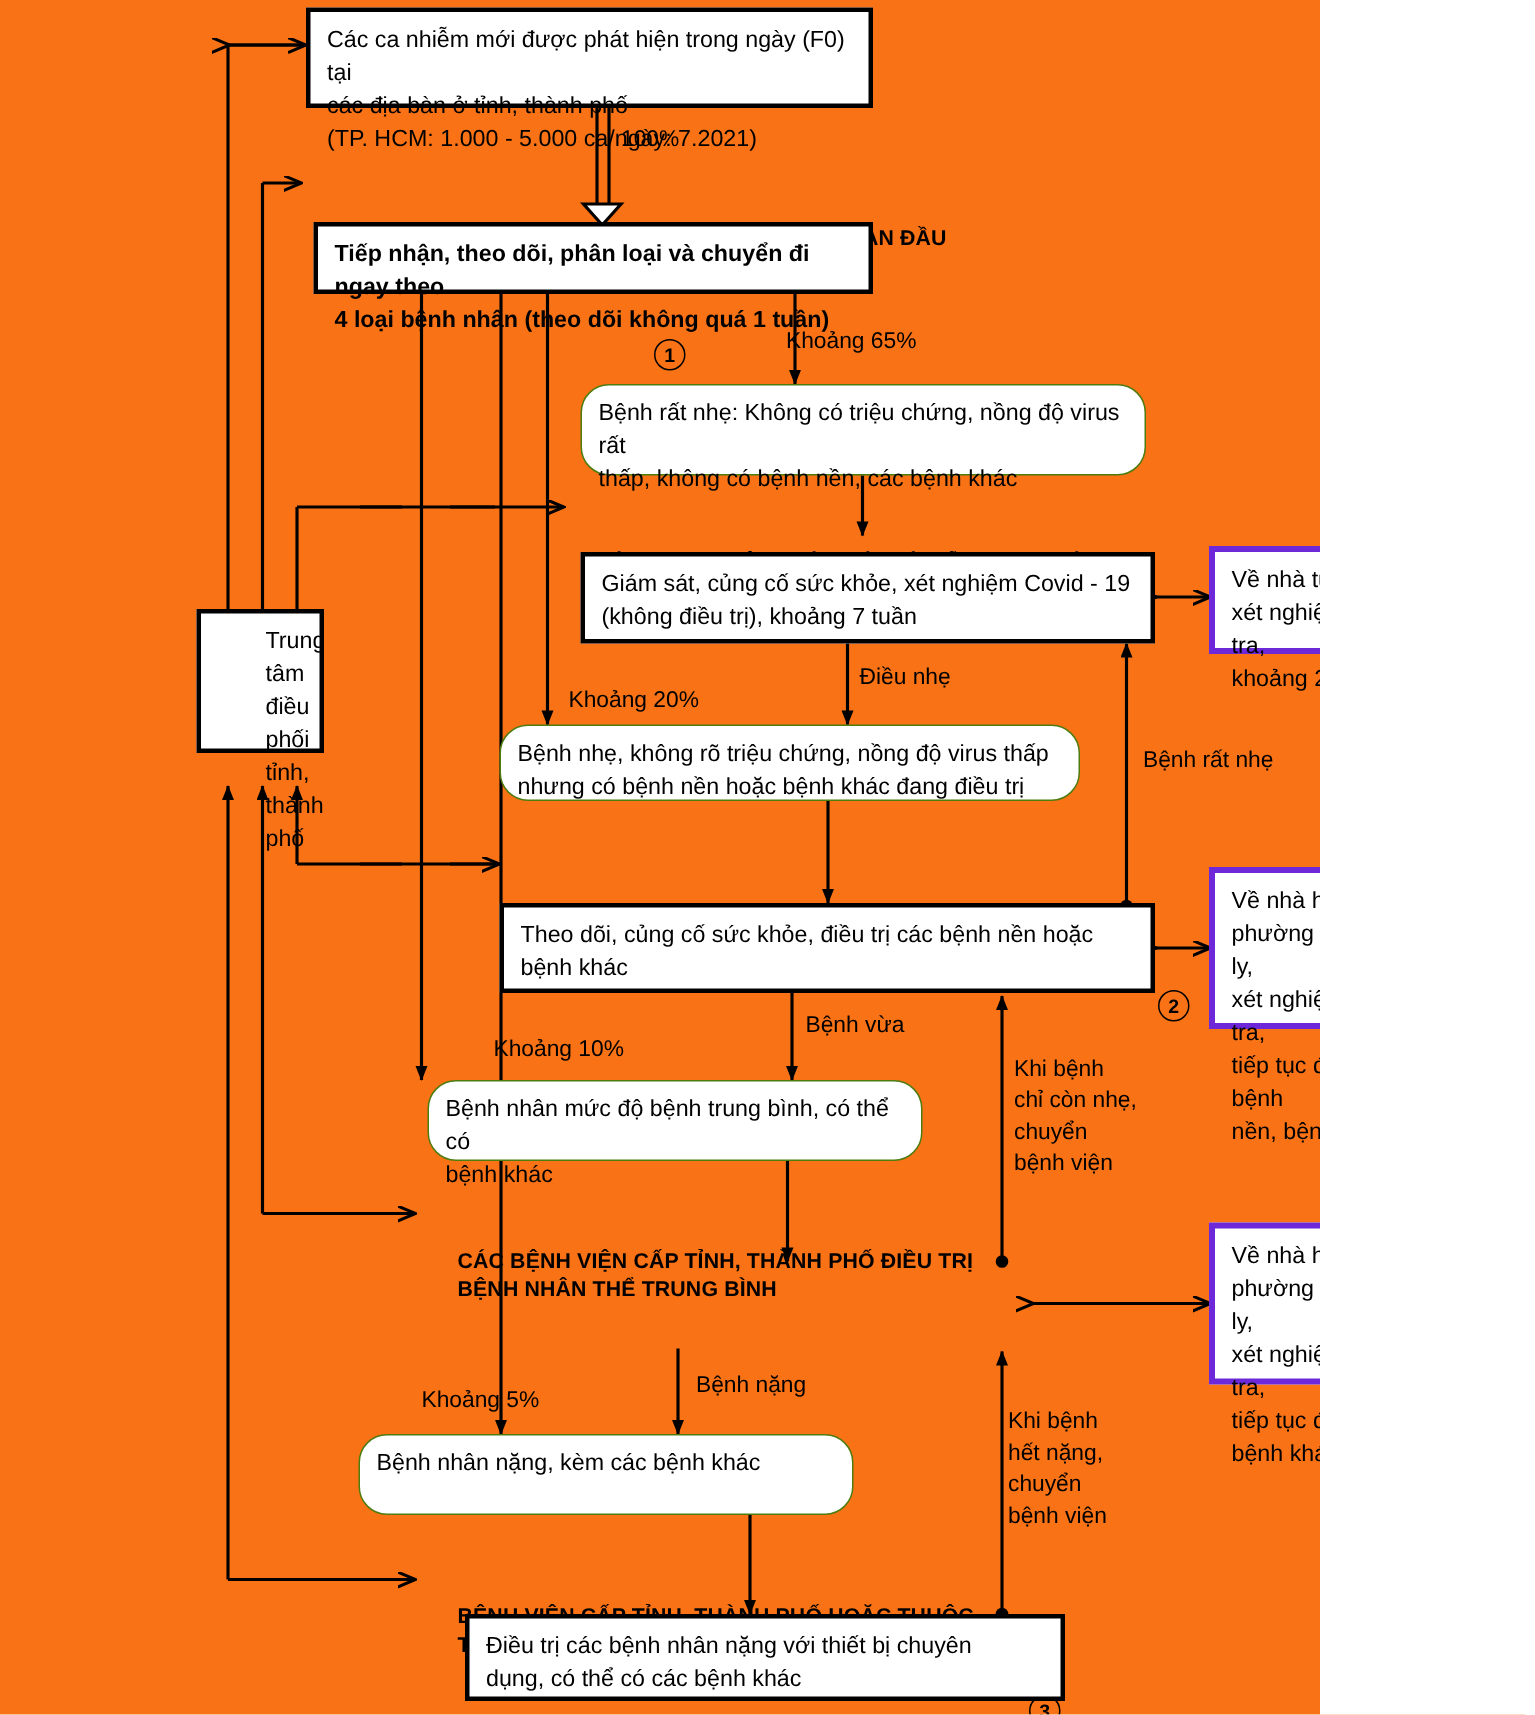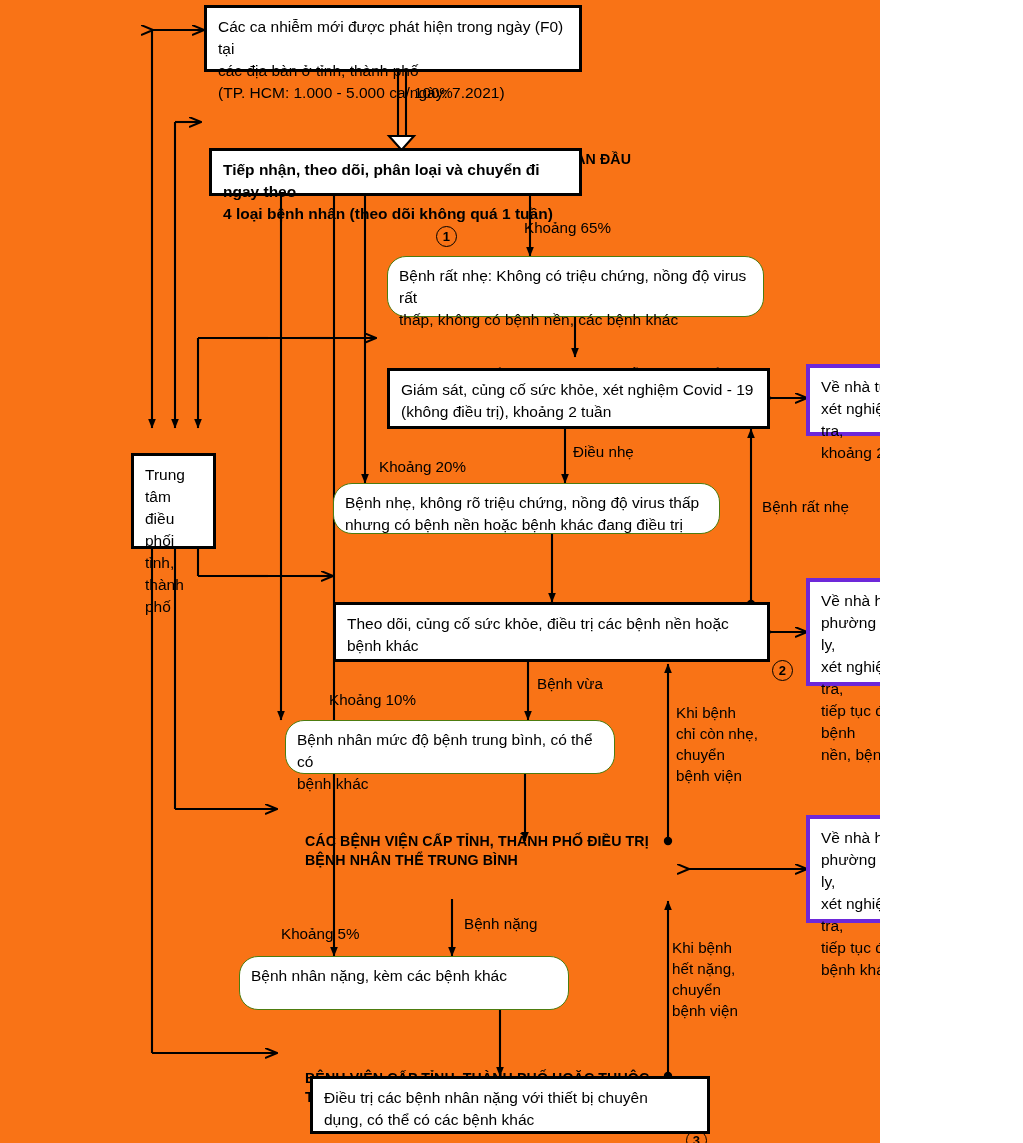--- a/index.html
+++ b/index.html
@@ -114,21 +114,21 @@
       <path d="M300,576 L330,576"></path>
     </g>
   </svg>
 
   <div class="box thick" style="left:204px;top:5px;width:378px;height:67px;">
     <div class="txt">Các ca nhiễm mới được phát hiện trong ngày (F0) tại
 các địa bàn ở tỉnh, thành phố
 (TP. HCM: 1.000 - 5.000 ca/ngày: 7.2021)</div>
   </div>
 
-  <div class="box thick" style="left:131px;top:453px;width:85px;height:96px;">
+  <div class="box thick" style="left:131px;top:406px;width:85px;height:96px;padding-left:32px;">
     <div class="txt">Trung tâm
 điều phối
 tỉnh, thành
 phố</div>
   </div>
 
   <div class="stagehead" style="left:228px;top:113px;width:560px;">
     <span class="num" style="left:208px;top:113px;">1</span>
     <span>CÁC BỆNH VIỆN CẤP        QUẬN, HUYỆN TIẾP NHẬN BAN ĐẦU</span>
   </div>
@@ -144,21 +144,21 @@
   </div>
 
   <div class="stagehead" style="left:396px;top:330px;width:460px;">
     <span class="num" style="left:376px;top:330px;">2</span>
     <span>CÁC TRUNG TÂM GIÁM SÁT      VÀ HỖ TRỢ NGƯỜI
    NHIỄM Ở CÁC QUẬN, HUYỆN</span>
   </div>
 
   <div class="box thick" style="left:387px;top:368px;width:383px;height:61px;">
     <div class="txt">Giám sát, củng cố sức khỏe, xét nghiệm Covid - 19
-(không điều trị), khoảng 2 tuần</div>
+(không điều trị), khoảng 7 tuần</div>
   </div>
 
   <div class="box thin" style="left:806px;top:364px;width:162px;height:72px;">
     <div class="txt">Về nhà tự cách ly,
 xét nghiệm kiểm tra,
 khoảng 2 - 4 tuần</div>
   </div>
 
   <div class="box round" style="left:333px;top:483px;width:387px;height:51px;">
     <div class="txt">Bệnh nhẹ, không rõ triệu chứng, nồng độ virus thấp

